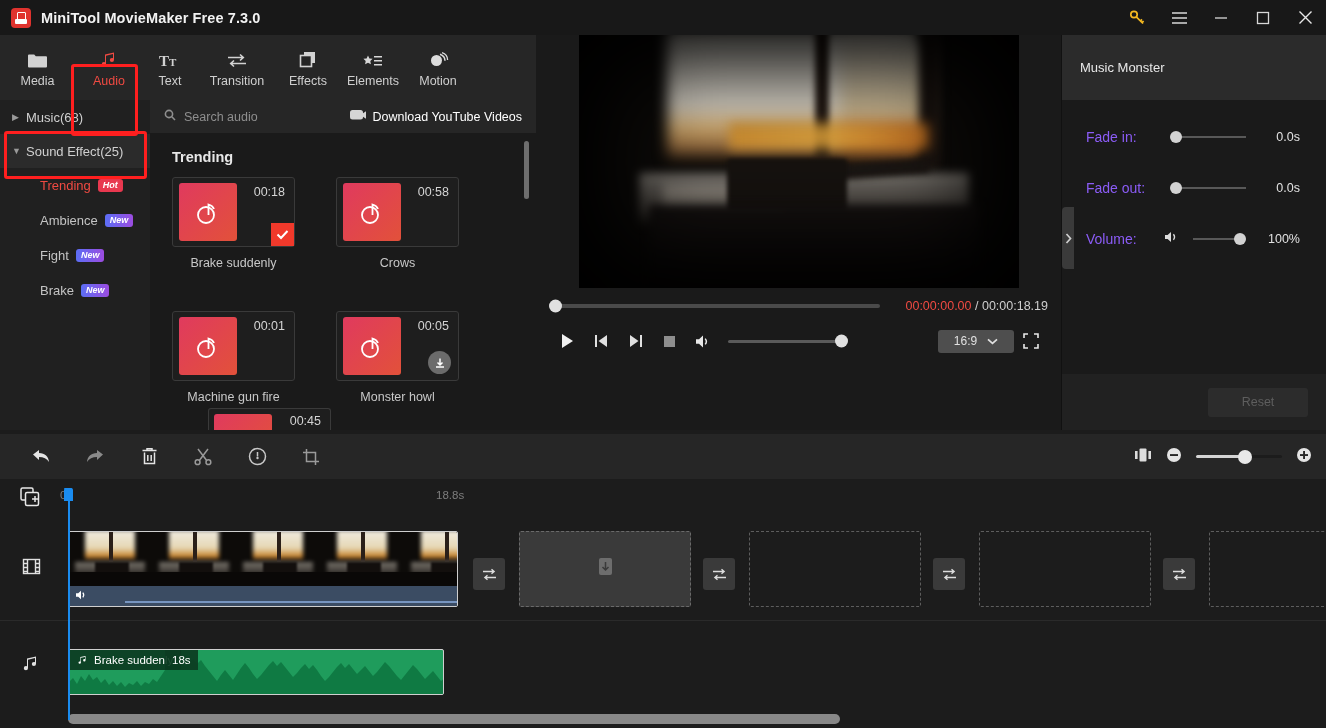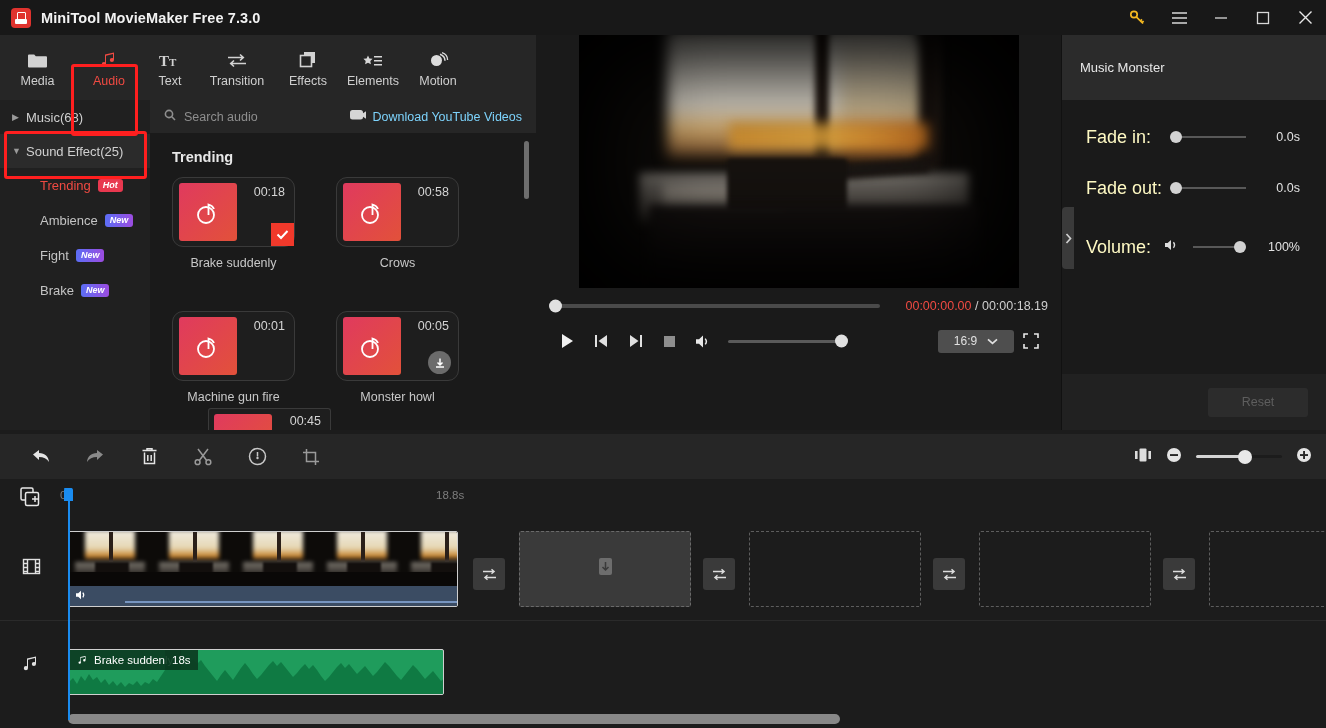--- a/index.html
+++ b/index.html
@@ -95,27 +95,27 @@
 
   
   .listpanel {
     position: absolute; left: 150px; top: 100px; width: 386px; height: 330px;
     background: #1a1a1a;
   }
   .searchbar {
     height: 33px; background: #262626; display: flex; align-items: center;
     padding: 0 14px; gap: 8px; font-size: 12.5px; color: #8e8e8e;
   }
-  .yt { margin-left: auto; display: flex; align-items: center; gap: 7px; color: #7dd3fc; }
+  .yt { margin-left: auto; display: flex; align-items: center; gap: 7px; color: #ffffff; }
   .listbody { position: relative; height: 297px; overflow: hidden; padding: 0 14px; }
   .sechead { font-size: 14.5px; font-weight: bold; color: #e8e8e8; margin: 16px 0 12px 8px; }
   .grid { display: flex; flex-wrap: wrap; gap: 41px 41px; padding-left: 8px; }
   .card { width: 123px; }
   .thumb {
-    width: 123px; height: 70px; border: 1px solid #3a3a3a; border-radius: 11px;
+    width: 123px; height: 70px; border: 1px solid #3a3a3a; border-radius: 3px;
     background: #1e1e1e; position: relative; display: flex; align-items: center;
   }
   .sq {
     width: 58px; height: 58px; margin-left: 6px; border-radius: 3px;
     background: linear-gradient(135deg,#e03a5e,#e2513a);
     display: flex; align-items: center; justify-content: center;
   }
   .dur { position: absolute; right: 9px; top: 7px; font-size: 12.5px; color: #d4d4d4; }
   .chk {
     position: absolute; right: 0; bottom: 0; width: 23px; height: 23px;
@@ -239,21 +239,21 @@
   
   .prop {
     position: absolute; left: 1062px; top: 35px; width: 264px; height: 395px;
     background: #1a1a1a;
   }
   .prop-head {
     height: 65px; background: #2b2b2b; display: flex; align-items: center;
     padding-left: 18px; font-size: 13px; color: #e8e8e8;
   }
   .prow { display: flex; align-items: center; height: 30px; padding-left: 24px; }
-  .plabel { width: 78px; font-size: 18px; color: #fef9c3; }
+  .plabel { width: 78px; font-size: 14px; color: #8b5cf6; }
   .ptrack {
     position: relative; width: 74px; height: 2px; background: #585858; margin-left: 8px;
   }
   .ptrack .k {
     position: absolute; left: -2px; top: 50%; transform: translateY(-50%);
     width: 12px; height: 12px; border-radius: 50%; background: #d2d2d2;
   }
   .pval { margin-left: auto; margin-right: 26px; font-size: 12.5px; color: #e2e2e2; }
   .vtrack {
     position: relative; width: 48px; height: 2px; background: #585858; margin-left: 12px;
@@ -677,21 +677,21 @@
           </span>
         <span class="pval">0.0s</span>
       </div>
       <div class="prow" style="margin-top:21px">
         <span class="plabel">Fade out:</span>
         <span class="ptrack">
             <span class="k"></span>
           </span>
         <span class="pval">0.0s</span>
       </div>
-      <div class="prow" style="margin-top:29px">
+      <div class="prow" style="margin-top:21px">
         <span class="plabel">Volume:</span>
         <span>
           <svg width="17" height="14" viewBox="0 0 17 14" fill="#dcdcdc">
             <path d="M1 5h2.6L7 2v10L3.6 9H1z"></path>
             <path d="M9.4 4.3a4.2 4.2 0 010 5.4" stroke="#dcdcdc" stroke-width="1.4" fill="none"></path>
           </svg>
         </span>
         <span class="vtrack">
             <span class="k"></span>
           </span>

